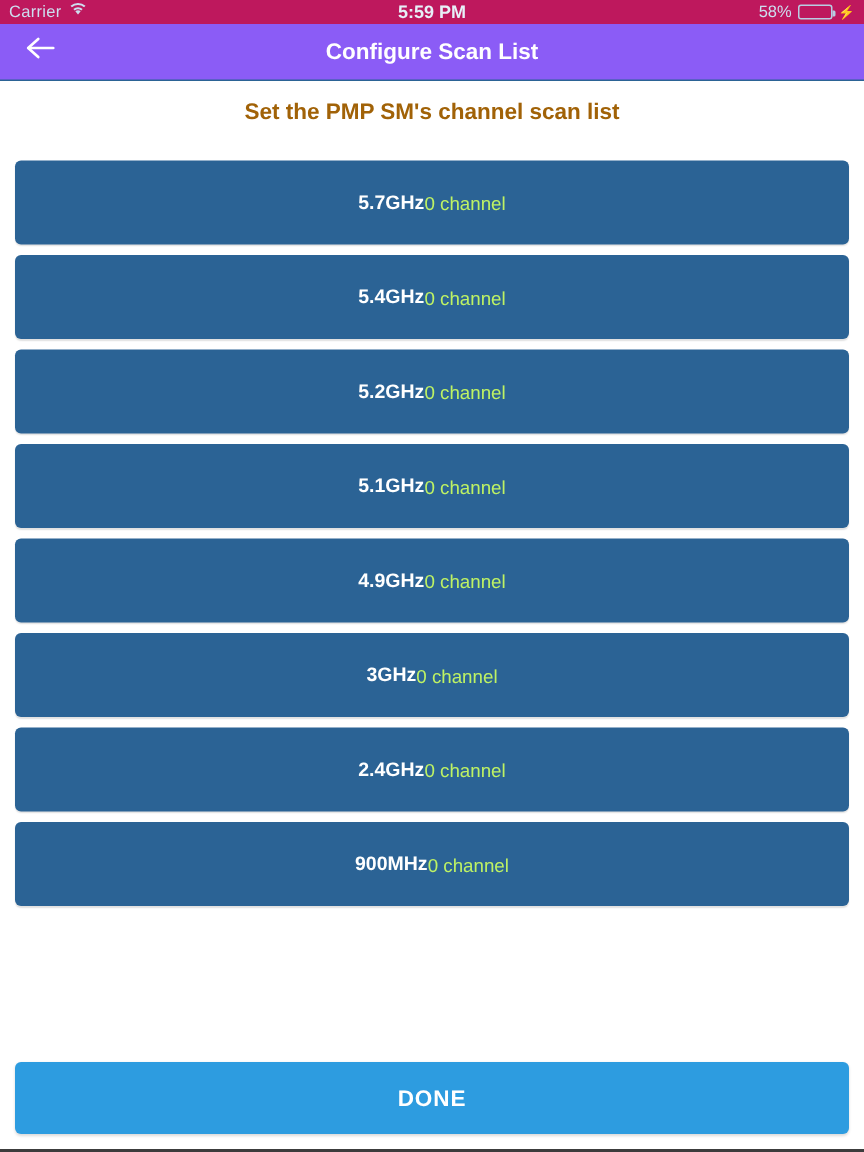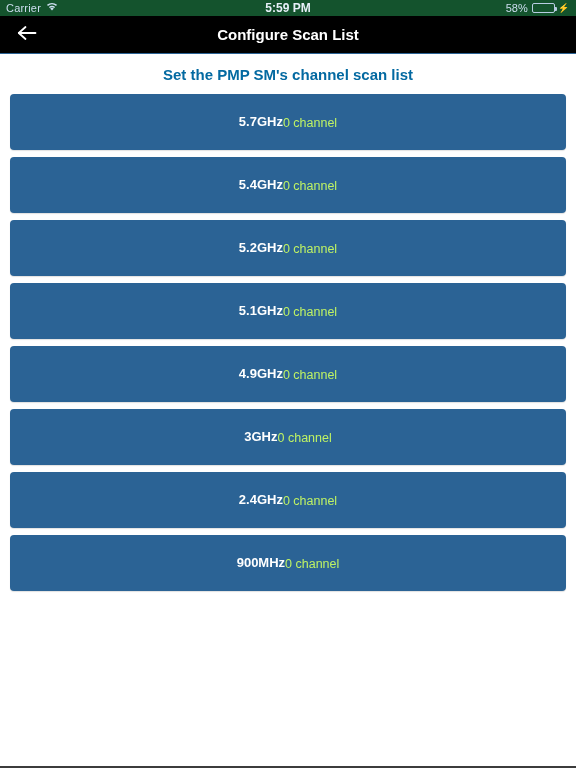--- a/index.html
+++ b/index.html
@@ -18,21 +18,21 @@
     width: 576px;
     height: 768px;
     background: #ffffff;
     display: flex;
     flex-direction: column;
   }
 
   
   .statusbar {
     height: 16px;
-    background: #14532d;
+    background: #be185d;
     color: #cfe0ef;
     font-size: 11px;
     line-height: 16px;
     display: flex;
     align-items: center;
     padding: 0 6px;
     flex: 0 0 auto;
     position: relative;
   }
   .sb-left {
@@ -78,21 +78,21 @@
   .batt-fill {
     height: 100%;
     background: #4cd263;
     border-radius: 1px;
   }
   .bolt { font-size: 9px; color: #cddef0; line-height: 1; }
 
   
   .navbar {
     height: 38px;
-    background: #000000;
+    background: #8b5cf6;
     display: flex;
     align-items: center;
     position: relative;
     flex: 0 0 auto;
     border-bottom: 1px solid #2b6395;
   }
   .back-btn {
     width: 54px;
     height: 38px;
     display: flex;
@@ -115,22 +115,22 @@
     flex: 1 1 auto;
     background: #ffffff;
     overflow: hidden;
     display: flex;
     flex-direction: column;
   }
   .subtitle {
     text-align: center;
     font-size: 15px;
     font-weight: bold;
-    color: #0369a1;
-    padding: 12px 0 11px;
+    color: #a16207;
+    padding: 12px 0 24px;
     flex: 0 0 auto;
   }
   .list {
     padding: 0 10px;
     flex: 0 0 auto;
   }
   .band-card {
     background: #2b6395;
     border-radius: 4px;
     height: 56px;
@@ -251,16 +251,19 @@
         <div class="band-card">
           <div class="band-name">2.4GHz</div>
           <div class="band-sub">0 channel</div>
         </div>
         <div class="band-card">
           <div class="band-name">900MHz</div>
           <div class="band-sub">0 channel</div>
         </div>
       </div>
     <div class="spacer"></div>
+    <div class="footer">
+      <button class="done-btn">DONE</button>
+    </div>
   </div>
 
   <div class="bottom-rule"></div>
 </div>
 
 </body></html>

